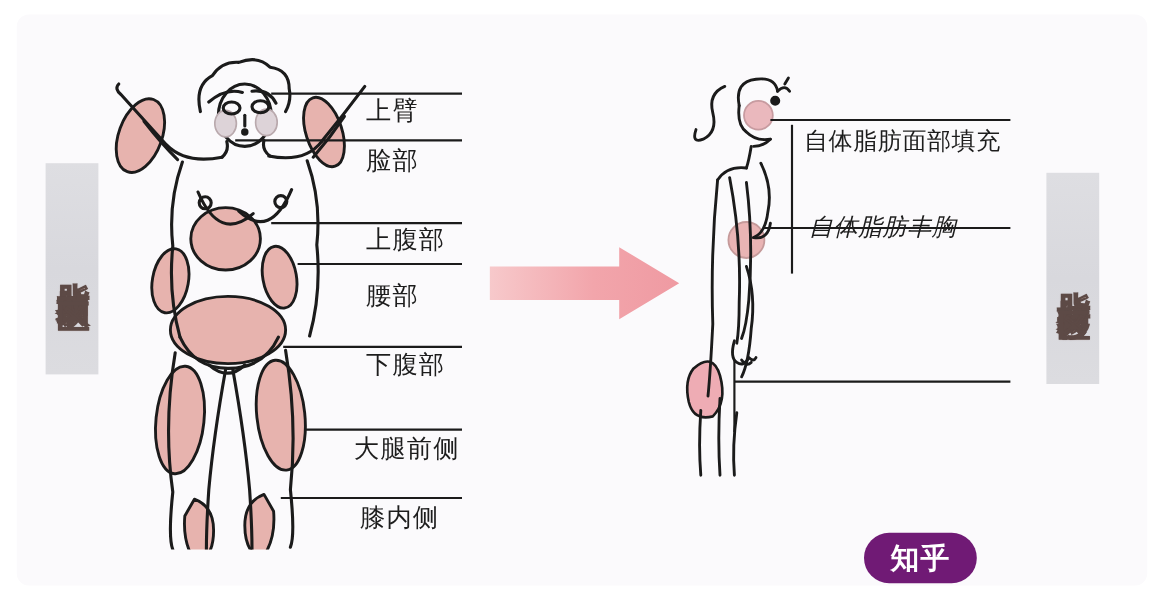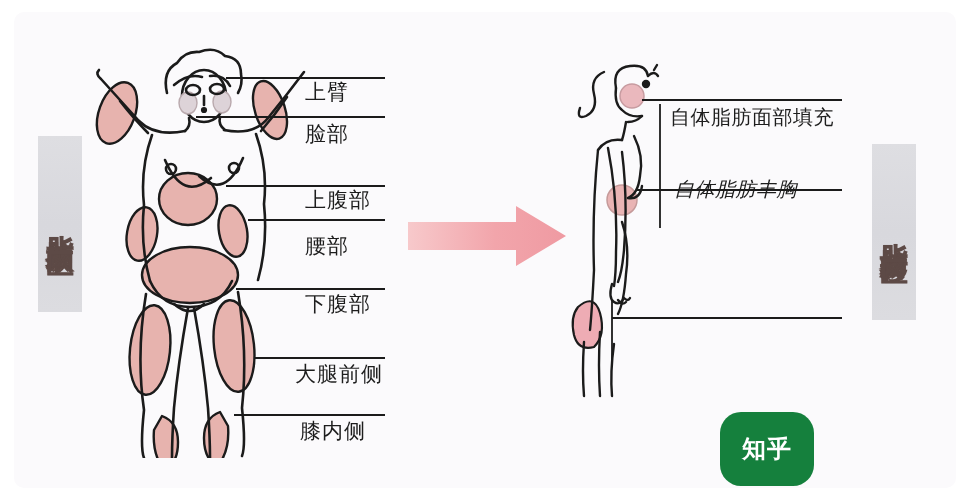--- a/index.html
+++ b/index.html
@@ -89,22 +89,22 @@
     white-space: nowrap;
   }
   .label.right-side { font-size: 20px; letter-spacing: 0.5px; }
 
   
   #watermark {
     position: absolute;
     right: 12px;
     bottom: 14px;
     height: 42px;
-    padding: 16px 22px;
-    background: #15803d;
+    padding: 0 22px;
+    background: #701a75;
     border-radius: 21px;
     display: flex;
     align-items: center;
     gap: 10px;
   }
   #watermark span {
     color: #ffffff;
     font-size: 24px;
     font-weight: 700;
     font-family: "DejaVu Sans", "Liberation Sans", sans-serif;

